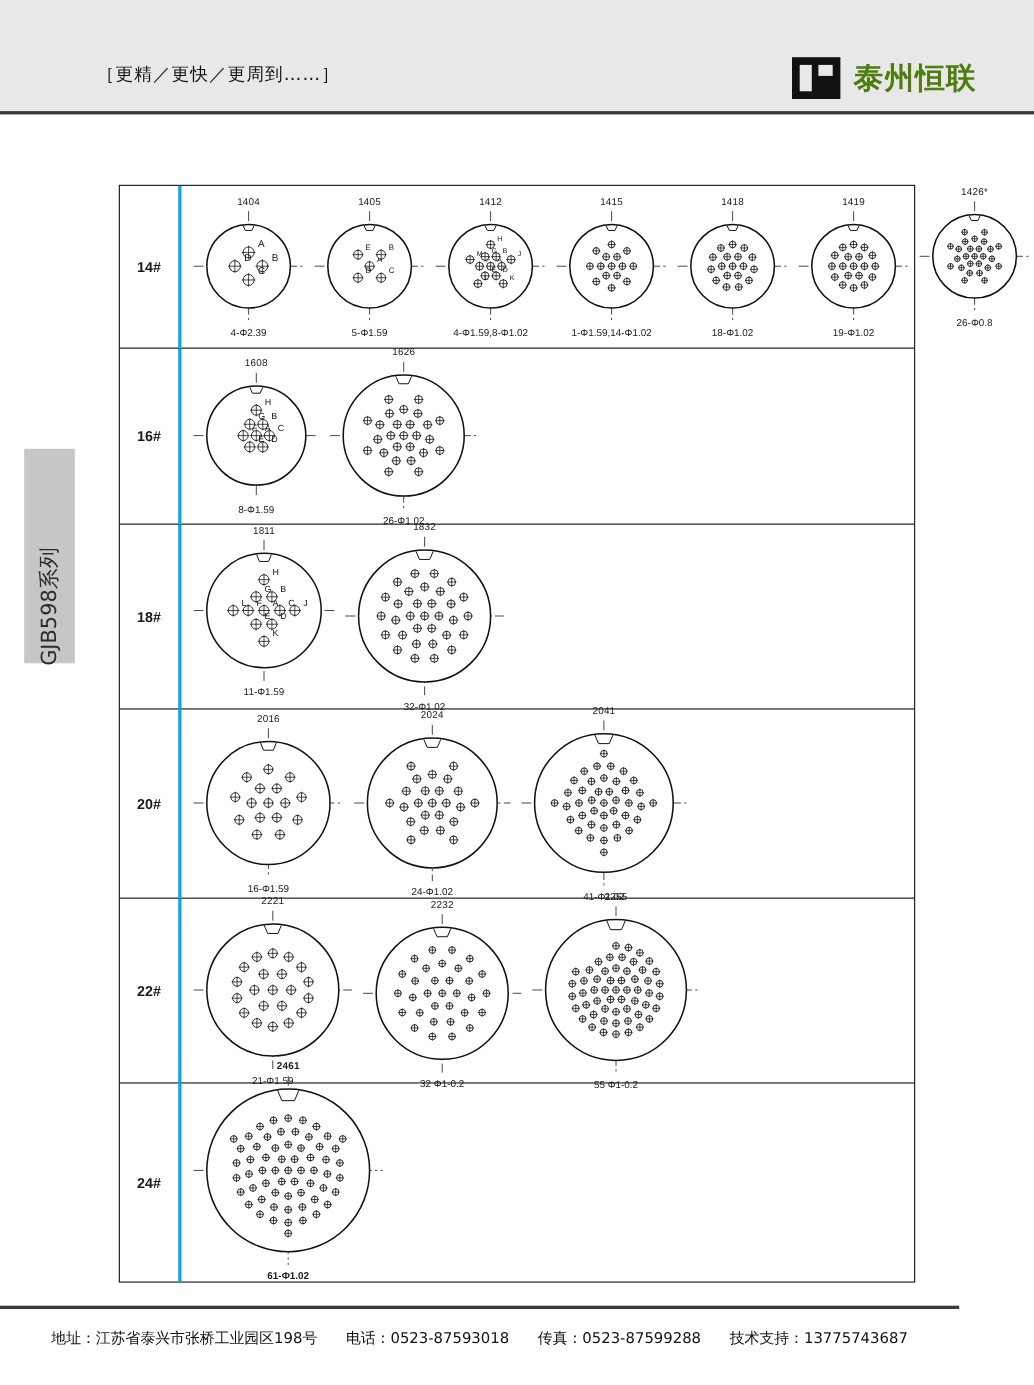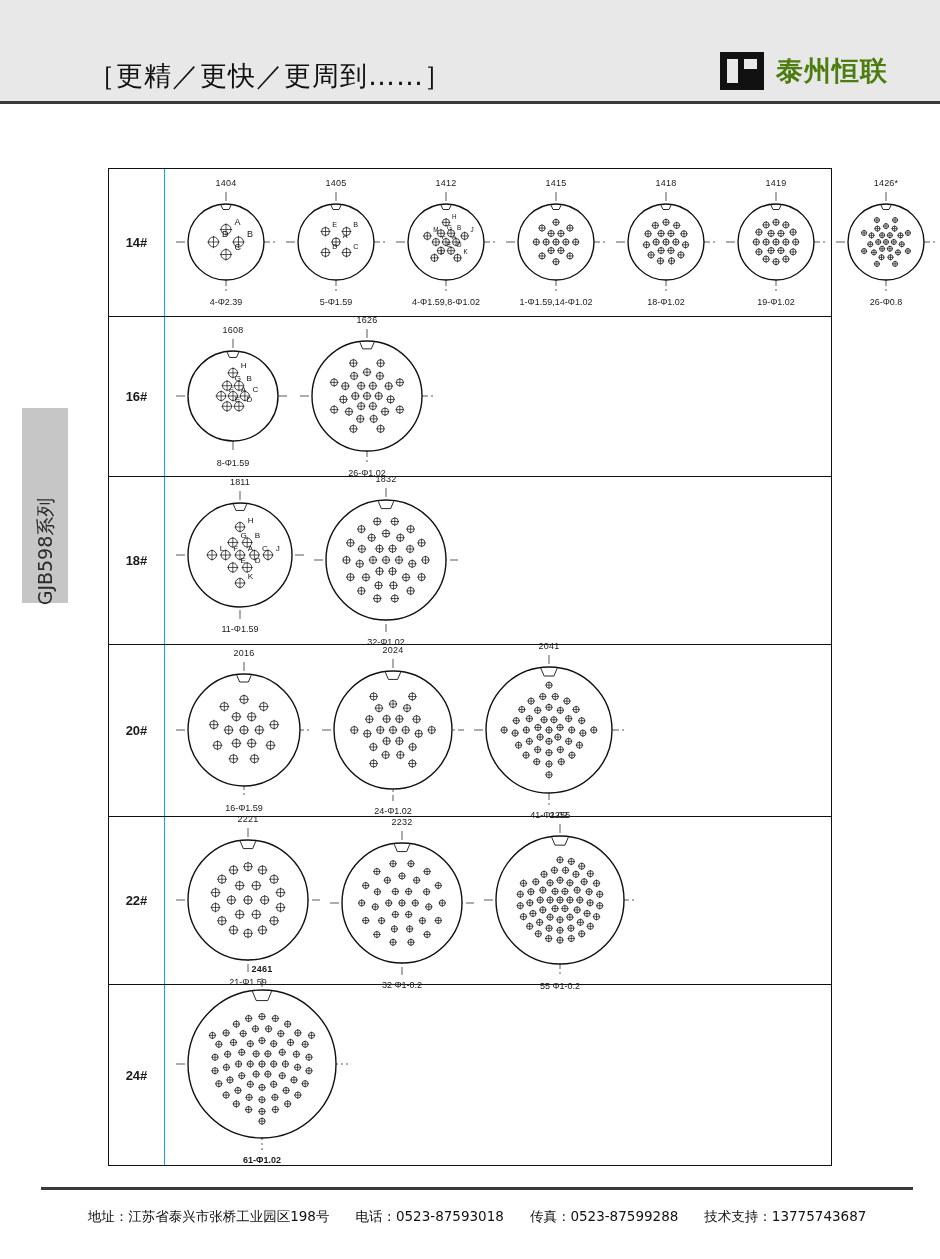--- a/index.html
+++ b/index.html
@@ -21,21 +21,21 @@
     position: absolute;
     left: 0; top: 0;
     width: 940px; height: 104px;
     background: #e8e8e8;
     border-bottom: 3px solid #3a3a3a;
     box-sizing: border-box;
   }
   .header-slogan {
     position: absolute;
     left: 88px; top: 58px;
-    font-size: 27px;
+    font-size: 16px;
     letter-spacing: 1px;
     color: #111;
     font-family: "DejaVu Sans", sans-serif;
     white-space: nowrap;
   }
   .brand {
     position: absolute;
     right: 52px; top: 52px;
     display: flex;
     align-items: center;
@@ -100,21 +100,21 @@
   }
   .row {
     display: flex;
     border-bottom: 1px solid #111;
     box-sizing: border-box;
   }
   .row:last-child { border-bottom: none; }
   .row-label {
     width: 56px;
     flex: 0 0 56px;
-    border-right: 1px solid #0ea5e9;
+    border-right: 3px solid #0ea5e9;
     display: flex;
     align-items: center;
     justify-content: center;
     font-size: 13px;
     font-weight: bold;
     box-sizing: border-box;
   }
   .row-cells {
     flex: 1;
     display: flex;
@@ -144,21 +144,20 @@
   }
   .conn svg { display: block; }
 
   .footer {
     position: absolute;
     left: 0; bottom: 0;
     width: 872px;
     height: 72px;
     border-top: 3px solid #3a3a3a;
     box-sizing: border-box;
-    margin-left: 41px;
   }
   .footer-inner {
     display: flex;
     justify-content: center;
     align-items: center;
     gap: 26px;
     padding-top: 18px;
     font-size: 13.5px;
     color: #111;
     font-family: "DejaVu Sans", sans-serif;
@@ -636,21 +635,21 @@
               </g>
               <g>
                 <circle cx="42.139999999999986" cy="34.921979037370875" r="3" fill="#ffffff" stroke="#111" stroke-width="0.8"></circle>
                 <line x1="38.41999999999999" y1="34.921979037370875" x2="45.859999999999985" y2="34.921979037370875" stroke="#111" stroke-width="0.7"></line>
                 <line x1="42.139999999999986" y1="31.201979037370876" x2="42.139999999999986" y2="38.641979037370874" stroke="#111" stroke-width="0.7"></line>
               </g>
             </svg>
           </div>
           <div class="cell-caption">19-Φ1.02</div>
         </div>
-        <div class="cell" style="width: 110px; height: 100%; justify-content: center;">
+        <div class="cell" style="width: 110px; height: 100%; justify-content: flex-start;">
           <div class="cell-title">1426*</div>
           <div class="conn">
             <svg width="104" height="104" viewBox="0 0 104 104">
               <line x1="2" y1="52" x2="102" y2="52" stroke="#111" stroke-width="0.7" stroke-dasharray="9,3,2,3"></line>
               <line x1="52" y1="2" x2="52" y2="102" stroke="#111" stroke-width="0.7" stroke-dasharray="9,3,2,3"></line>
               <circle cx="52" cy="52" r="38" fill="#ffffff" stroke="#111" stroke-width="1.4"></circle>
               <path d="M 47 15.2 L 49 19.5 L 55 19.5 L 57 15.2" fill="none" stroke="#111" stroke-width="0.9"></path>
               <g>
                 <circle cx="52" cy="52" r="2.5" fill="#ffffff" stroke="#111" stroke-width="0.8"></circle>
                 <line x1="48.9" y1="52" x2="55.1" y2="52" stroke="#111" stroke-width="0.7"></line>

